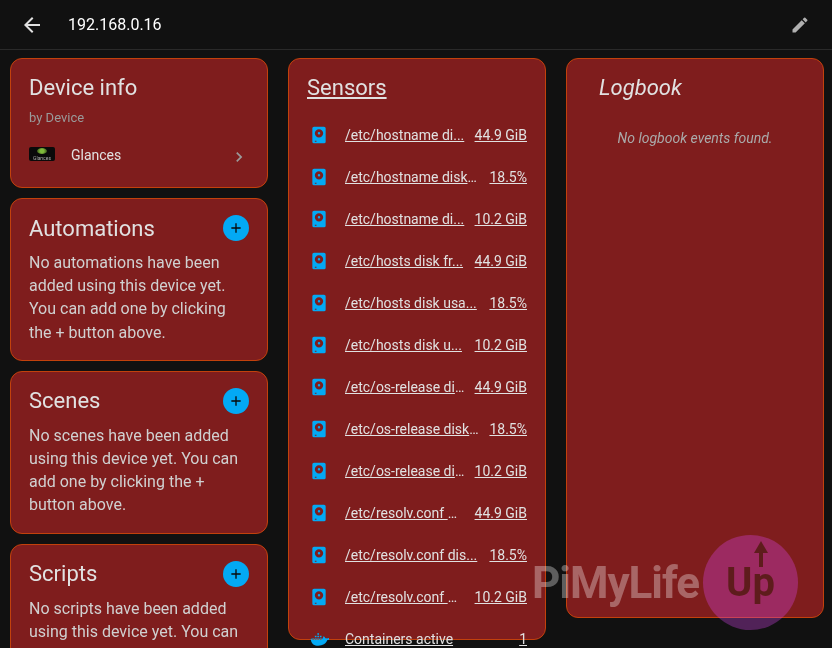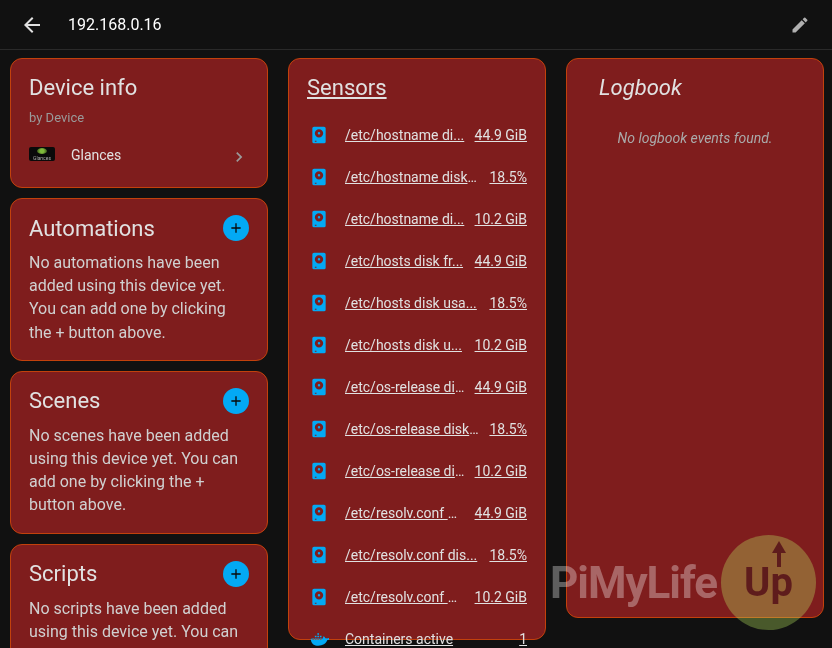--- a/index.html
+++ b/index.html
@@ -209,39 +209,39 @@
       margin-bottom: 30px;
     }
     .logbook-empty {
       text-align: center;
       font-size: 14px;
       color: #aaaaaa;
     }
     
     .watermark {
       position: absolute;
-      right: 16px;
+      right: 34px;
       bottom: 18px;
       display: flex;
       align-items: center;
       opacity: 0.32;
       pointer-events: none;
       user-select: none;
     }
     .watermark-text {
       font-size: 44px;
       font-weight: 700;
       color: #ffffff;
       letter-spacing: -1px;
     }
     .watermark-circle {
       width: 95px;
       height: 95px;
       border-radius: 50%;
-      background: #bef264;
+      background: #d946ef;
       display: flex;
       align-items: center;
       justify-content: center;
       margin-left: 4px;
       position: relative;
     }
     .watermark-up {
       font-size: 40px;
       font-weight: 700;
       color: #1c1c1c;

